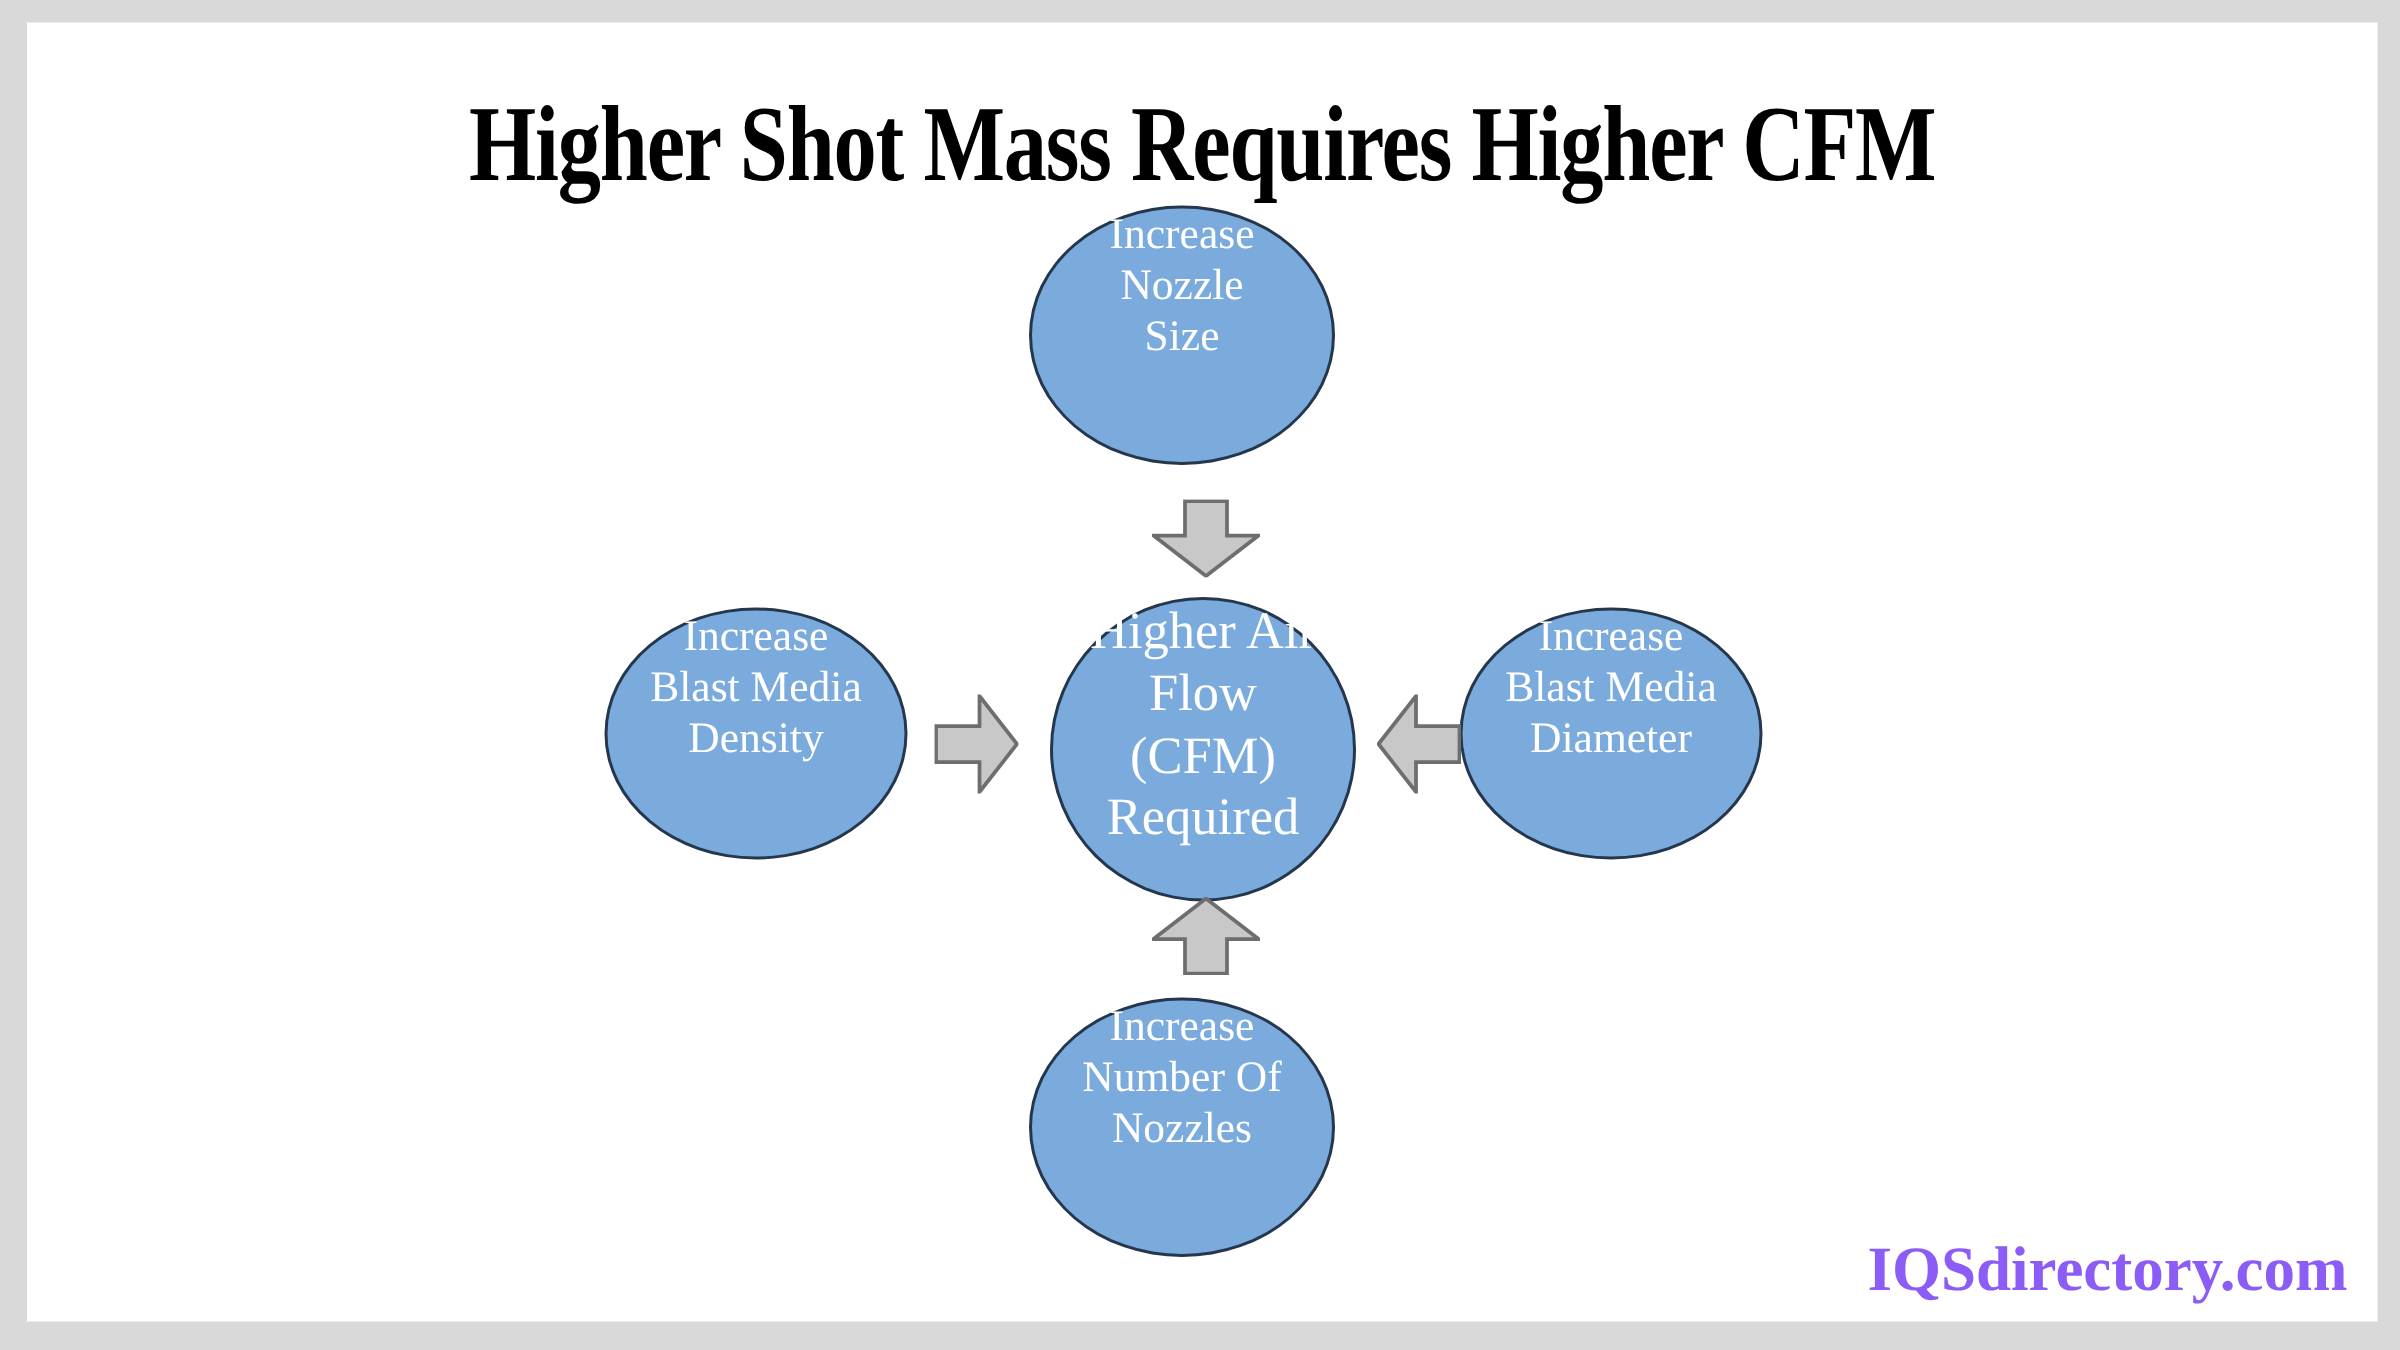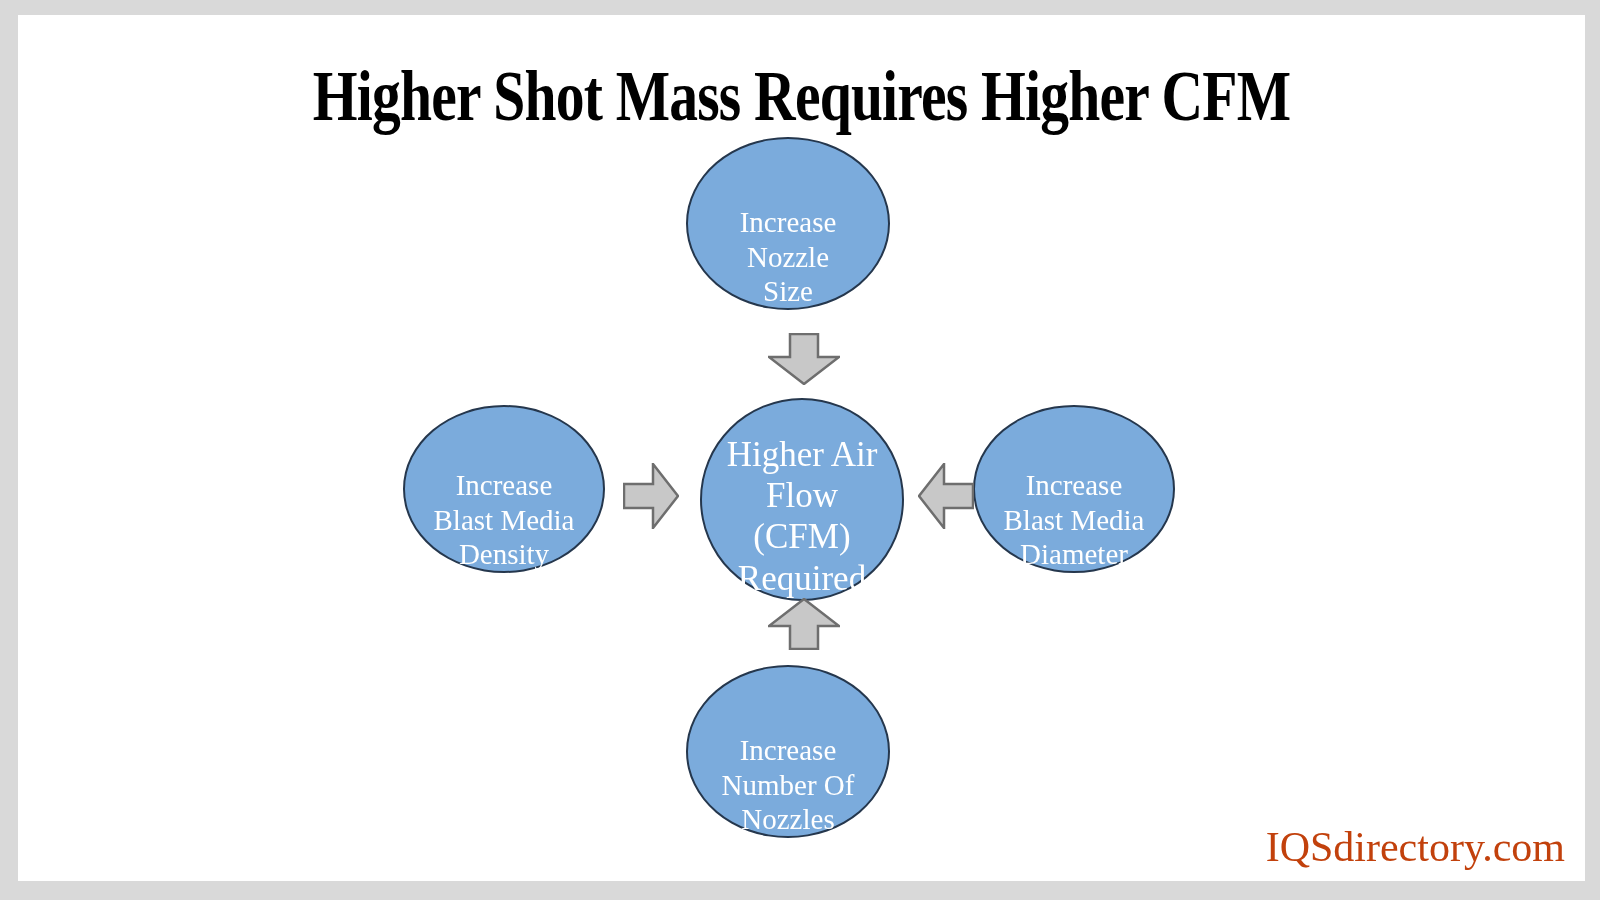--- a/index.html
+++ b/index.html
@@ -52,21 +52,21 @@
   }
 
   
   .node {
     position: absolute;
     background: #7BABDC;
     border: 2px solid #25374d;
     border-radius: 50%;
     box-sizing: border-box;
     display: flex;
-    align-items: flex-end;
+    align-items: flex-start;
     justify-content: center;
     text-align: center;
     color: #ffffff;
     font-family: "Liberation Serif", serif;
     line-height: 1.18;
   }
   .node .label {
     display: block;
     padding: 0 6px;
     white-space: pre-line;
@@ -88,23 +88,24 @@
   #arrow-right  { left: 605px; top: 448px; width: 56px; height: 66px; }
   #arrow-left   { left: 900px; top: 448px; width: 56px; height: 66px; }
 
   
   #watermark {
     position: absolute;
     right: 20px;
     bottom: 10px;
     font-family: "Liberation Serif", serif;
     font-size: 42px;
-    color: #c2410c;
+    color: #8b5cf6;
     letter-spacing: 0px;
     white-space: nowrap;
+    font-weight: bold;
   }
 </style>
 </head>
 <body>
 
 <div id="frame">
   <div id="canvas">
 
     <div id="title">Higher Shot Mass Requires Higher CFM</div>
 

